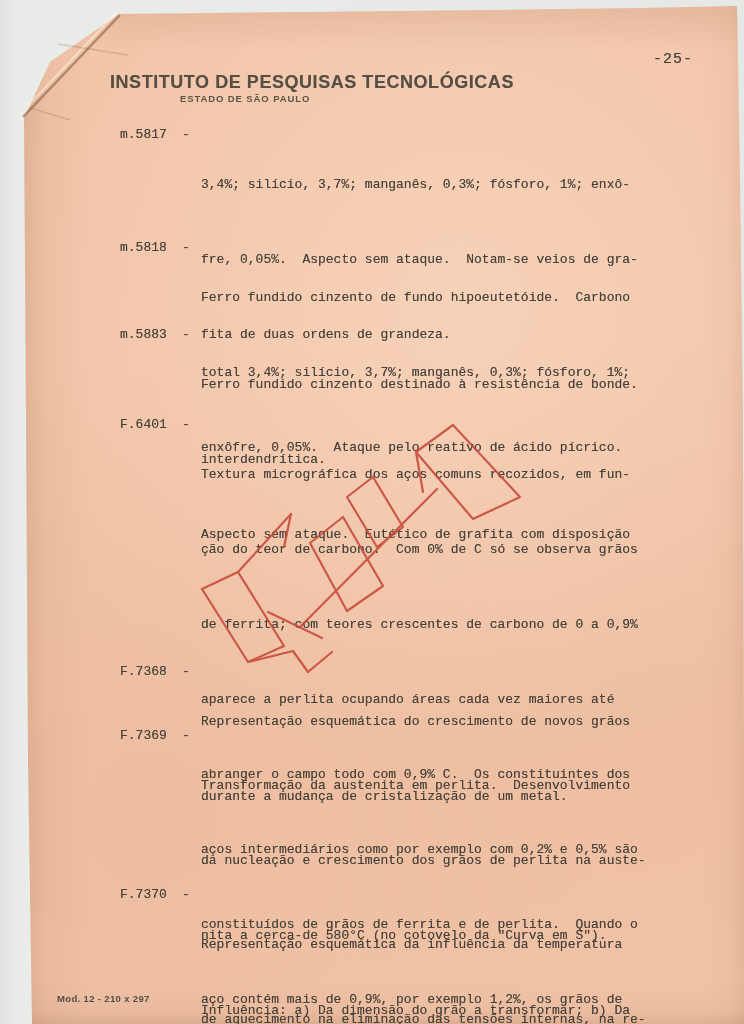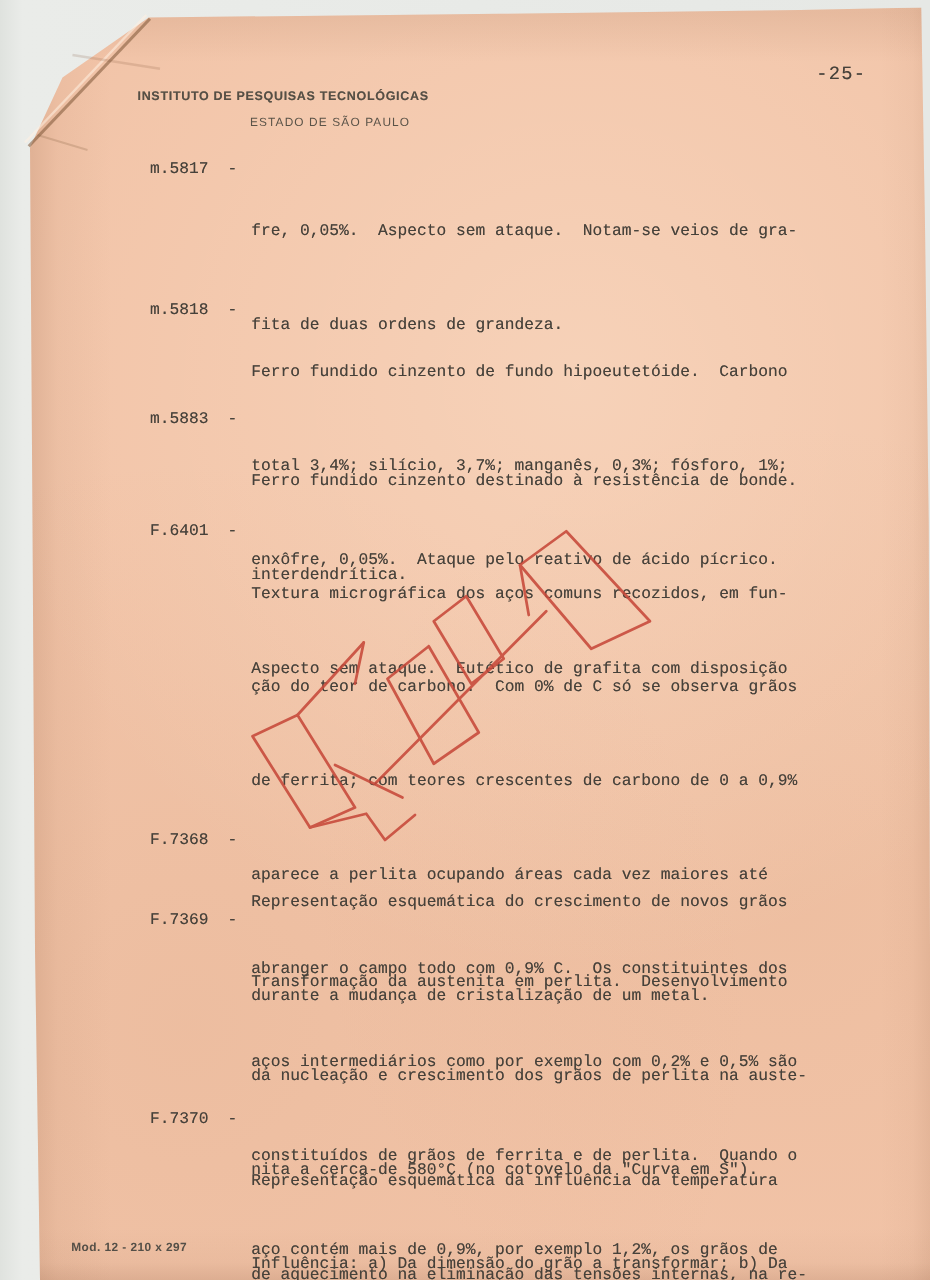--- a/index.html
+++ b/index.html
@@ -35,26 +35,26 @@
     text-shadow:0 0 0.5px rgba(70,65,58,0.55);
   }
   .entry{position:absolute;left:120px;display:flex;align-items:flex-start;}
   .entry-id{display:inline-block;width:62px;}
   .entry-dash{display:inline-block;width:19px;}
   .entry-lines{display:block;}
   .page-number{position:absolute;left:653px;top:47px;font-size:15px;letter-spacing:1px;}
   
   .letterhead-1{
     position:absolute;left:110px;top:72px;
-    font-size:10px;font-weight:600;letter-spacing:0.55px;
+    font-size:18px;font-weight:600;letter-spacing:0.55px;
     color:#564f45;text-shadow:0 0 0.4px rgba(86,79,69,0.5);
   }
   .letterhead-2{
-    position:absolute;left:200px;top:93px;
-    font-size:9.5px;font-weight:400;letter-spacing:0.9px;
+    position:absolute;left:180px;top:93px;
+    font-size:9.5px;font-weight:700;letter-spacing:0.9px;
     color:#5a5348;
   }
   .footer-mod{
     position:absolute;left:57px;top:993px;
     font-size:9.5px;font-weight:700;letter-spacing:0.35px;
     color:#544f47;
   }
   svg.overlay{position:absolute;left:0;top:0;pointer-events:none;}
 </style>
 </head>
@@ -72,20 +72,21 @@
 
 <div class="letterhead-1">INSTITUTO DE PESQUISAS TECNOLÓGICAS</div>
 <div class="letterhead-2">ESTADO DE SÃO PAULO</div>
 
 <div class="tw page-number">-25-</div>
 
 <div class="entry tw" style="top:122px">
   <span class="entry-id">m.5817</span>
   <span class="entry-dash">-</span>
   <div class="entry-lines">
+    <div>3,4%; silício, 3,7%; manganês, 0,3%; fósforo, 1%; enxô-</div>
     <div>fre, 0,05%.  Aspecto sem ataque.  Notam-se veios de gra-</div>
     <div>fita de duas ordens de grandeza.</div>
   </div>
 </div>
 
 <div class="entry tw" style="top:235px">
   <span class="entry-id">m.5818</span>
   <span class="entry-dash">-</span>
   <div class="entry-lines">
     <div>Ferro fundido cinzento de fundo hipoeutetóide.  Carbono</div>

